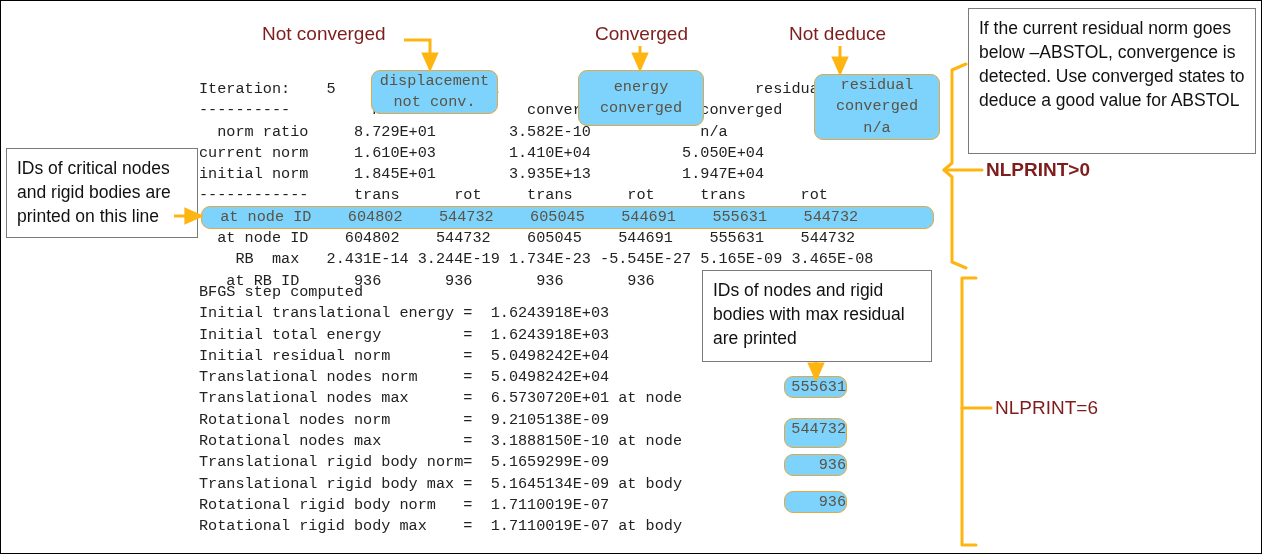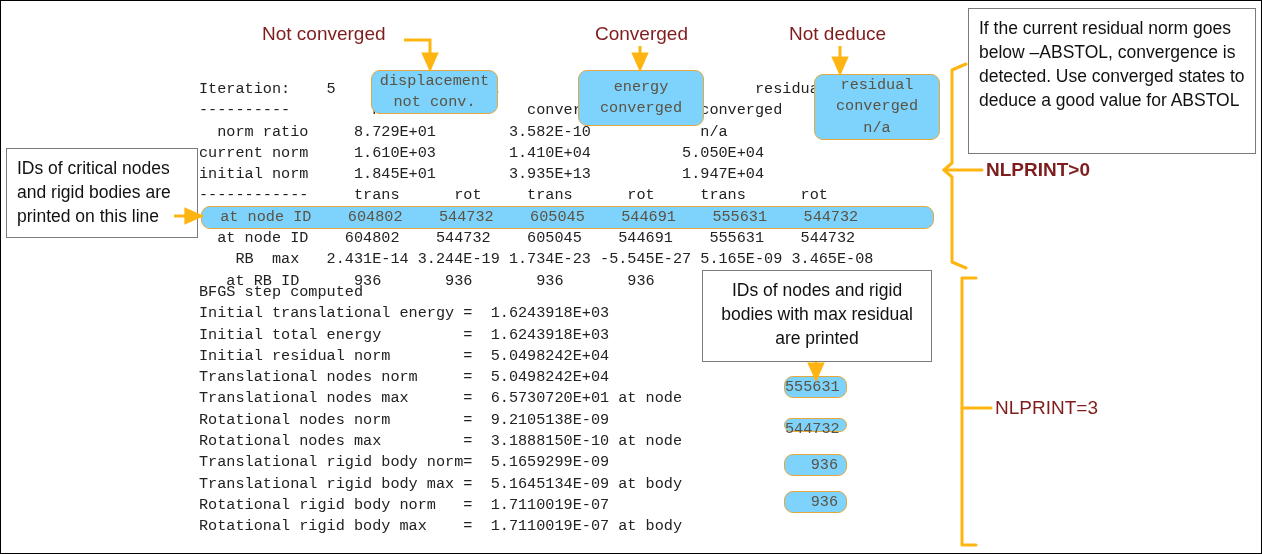--- a/index.html
+++ b/index.html
@@ -37,52 +37,52 @@
     font-size:15.2px;
     line-height:21.3px;
     color:#5b5344;
     text-align:center;
     white-space:pre;
     display:flex;
     flex-direction:column;
     justify-content:center;
     align-items:center;
   }
-  .pill.num{display:block;text-align:right;padding-right:8px;}
+  .pill.num{display:block;text-align:right;padding-right:0;}
 
   #pill-disp{left:371px;top:70px;width:127px;height:44px;}
   #pill-energy{left:578px;top:70px;width:126px;height:56px;}
   #pill-resid{left:786px;top:74px;width:126px;height:66px;margin-left:28px;}
 
   
   #pill-noderow{
     left:201px;top:206px;width:733px;height:23px;
     border-radius:9px;
     display:block;text-align:left;
   }
 
   #pill-v1{left:784px;top:376px;width:63px;height:22px;}
-  #pill-v2{left:784px;top:418px;width:63px;height:14px;}
+  #pill-v2{left:784px;top:418px;width:63px;height:30px;}
   #pill-v3{left:784px;top:454px;width:63px;height:22px;}
   #pill-v4{left:784px;top:491px;width:63px;height:22px;}
 
   
   .callout{
     position:absolute;
     border:1.2px solid #7b7b7b;
     background:#fff;
     box-sizing:border-box;
     font-size:17.5px;
     line-height:24px;
     color:#111;
     padding:7px 10px;
   }
   #callout-abstol{left:968px;top:8px;width:288px;height:146px;}
   #callout-ids-left{left:6px;top:148px;width:192px;height:90px;text-align:left;}
-  #callout-ids-mid{left:702px;top:270px;width:230px;height:92px;text-align:center;}
+  #callout-ids-mid{left:702px;top:270px;width:230px;height:92px;}
 
   
   .anno{position:absolute;font-size:19px;line-height:23px;color:#7f1d1d;white-space:nowrap;}
   #anno-notconv{left:262px;top:22px;}
   #anno-conv{left:595px;top:22px;}
   #anno-notactive{left:789px;top:22px;}
   #anno-nlprint0{left:986px;top:158px;font-weight:bold;}
   #anno-nlprint3{left:995px;top:396px;}
 
   
@@ -139,21 +139,21 @@
 <div class="callout" id="callout-abstol">If the current residual norm goes below –ABSTOL, convergence is detected. Use converged states to deduce a good value for ABSTOL</div>
 
 <div class="callout" id="callout-ids-left">IDs of critical nodes and rigid bodies are printed on this line</div>
 
 <div class="callout" id="callout-ids-mid">IDs of nodes and rigid bodies with max residual are printed</div>
 
 <div class="anno" id="anno-notconv">Not converged</div>
 <div class="anno" id="anno-conv">Converged</div>
 <div class="anno" id="anno-notactive">Not deduce</div>
 <div class="anno" id="anno-nlprint0">NLPRINT&gt;0</div>
-<div class="anno" id="anno-nlprint3">NLPRINT=3</div>
+<div class="anno" id="anno-nlprint3">NLPRINT=6</div>
 
 <svg id="overlay" viewBox="0 0 1262 554">
   <defs>
     <marker id="arrowhead" markerWidth="7" markerHeight="7" refX="3.2" refY="3.5" orient="auto" markerUnits="strokeWidth">
       <polygon points="0,0.6 6.6,3.5 0,6.4" fill="#FFB511"></polygon>
     </marker>
   </defs>
 
   <path d="M 404,40 L 430,40 L 430,62" fill="none" stroke="#FFB511" stroke-width="3" marker-end="url(#arrowhead)"></path>
 

